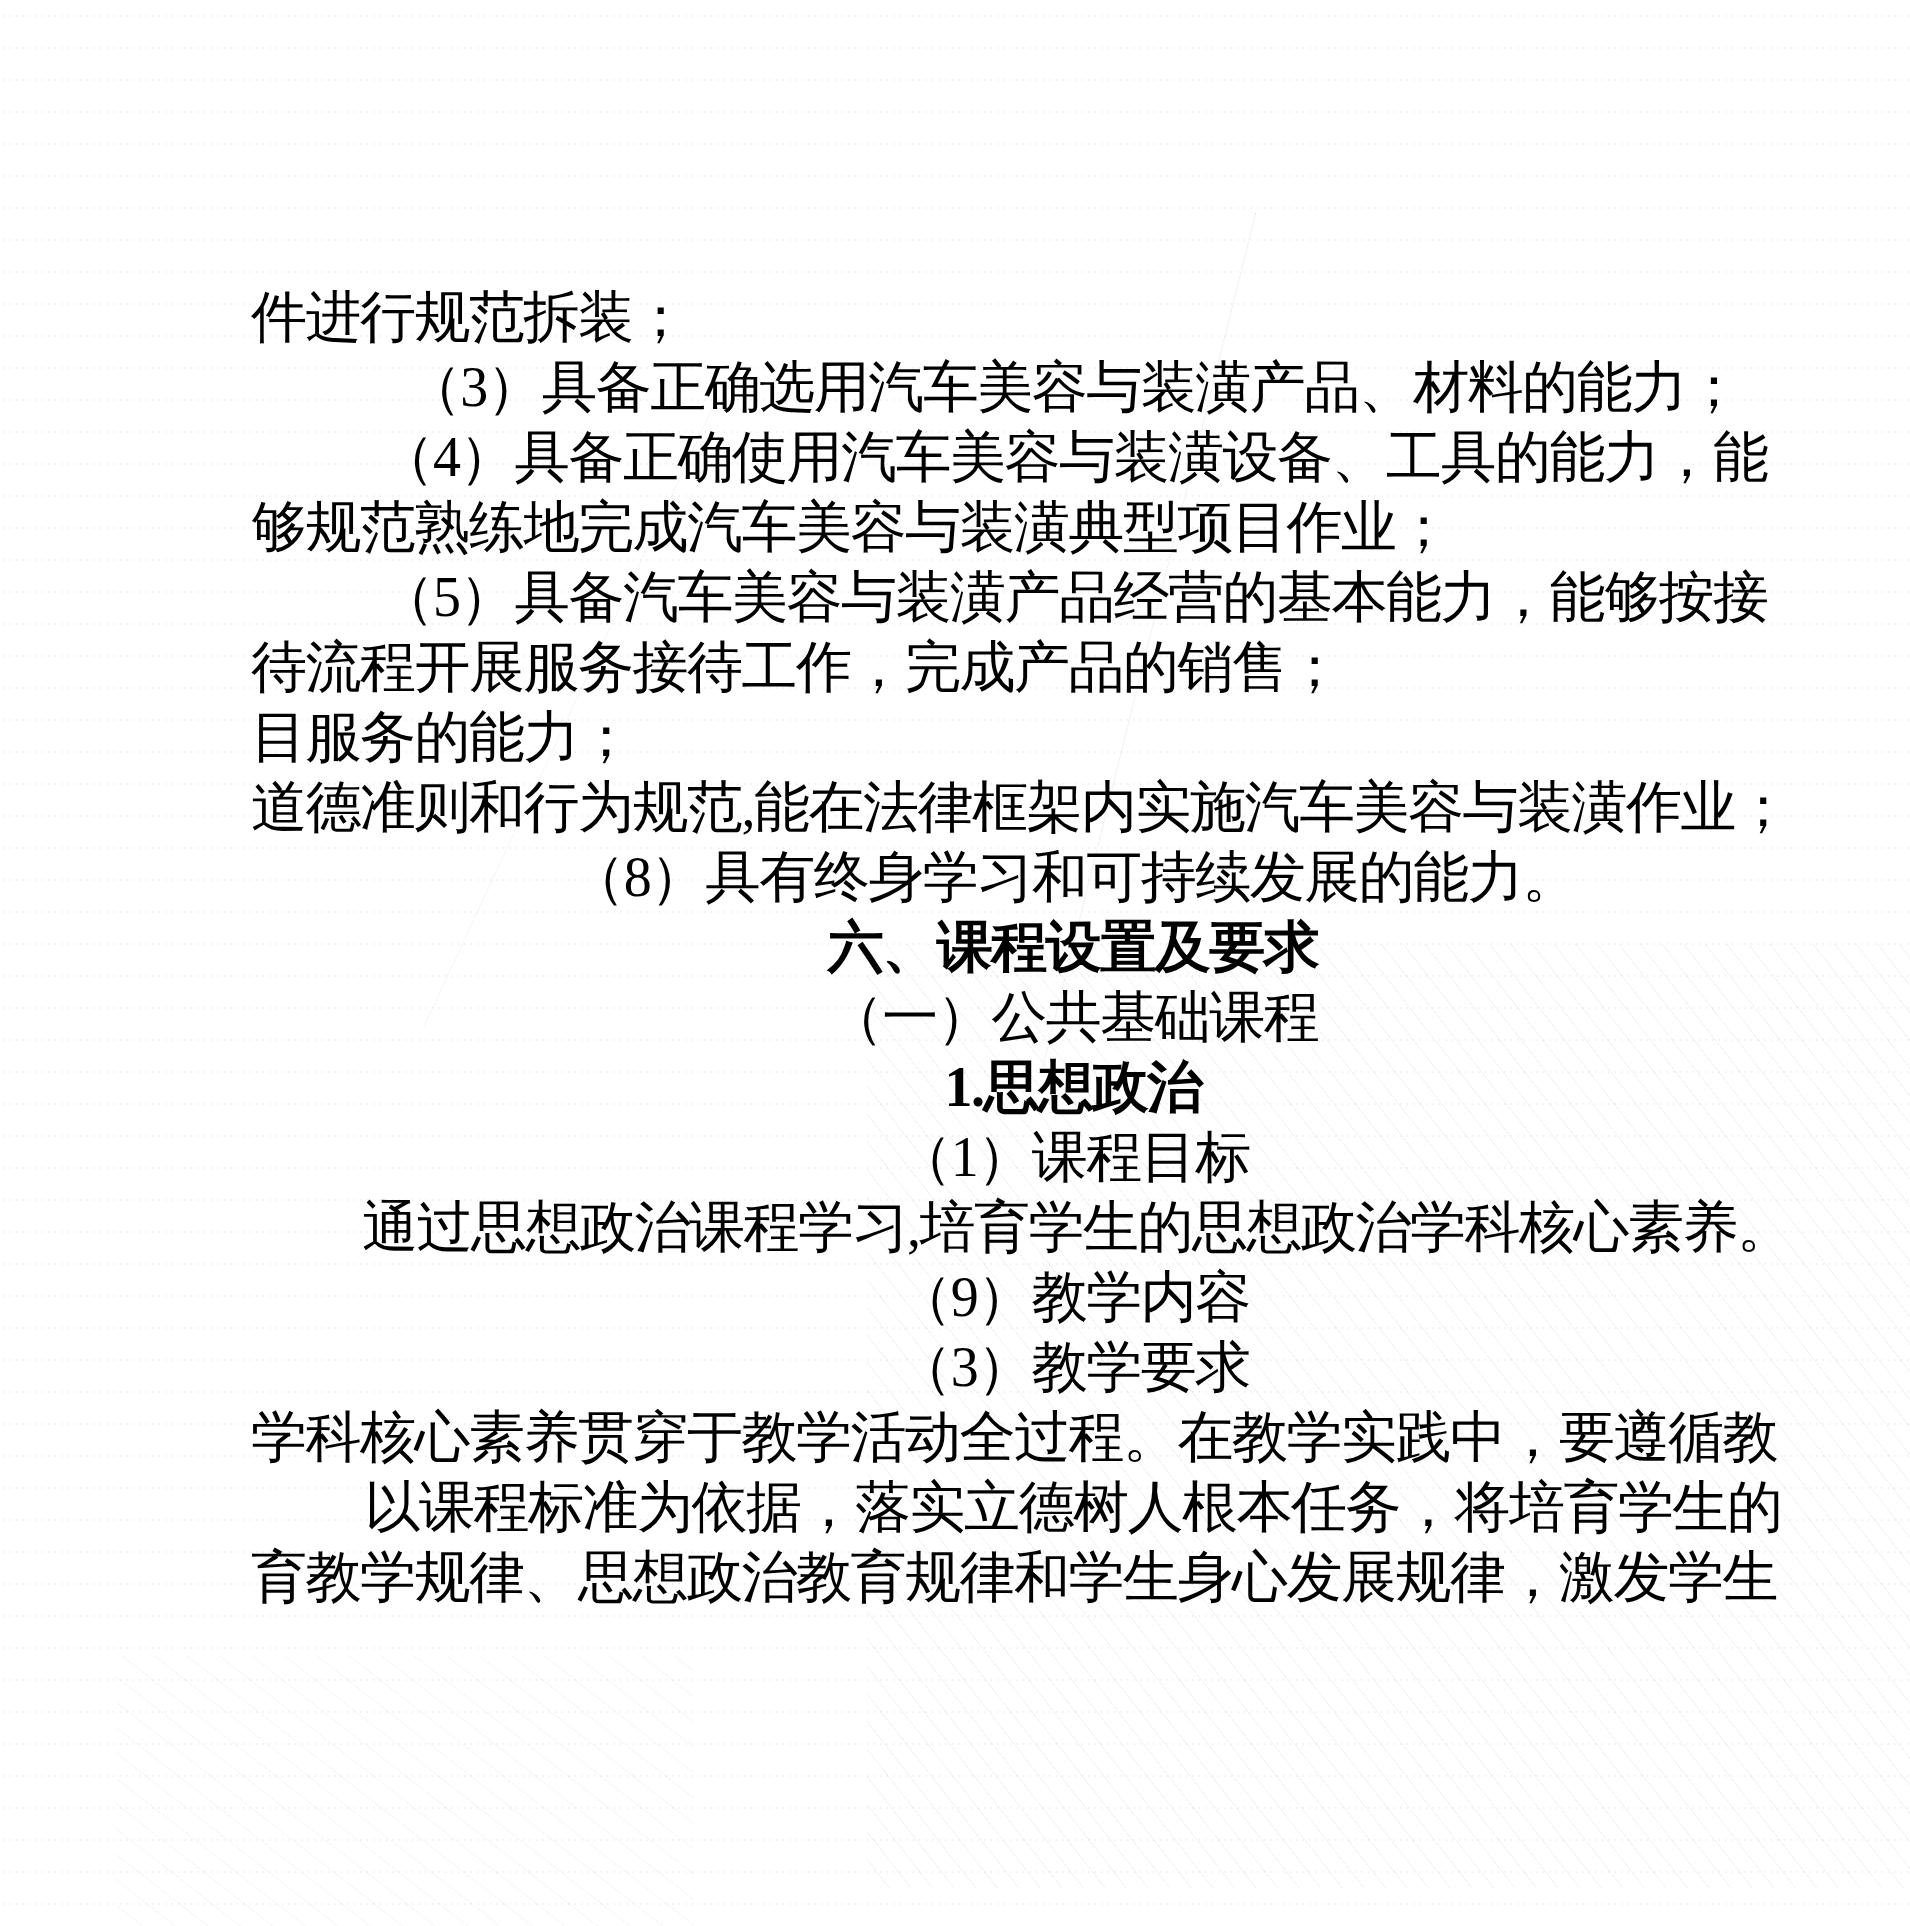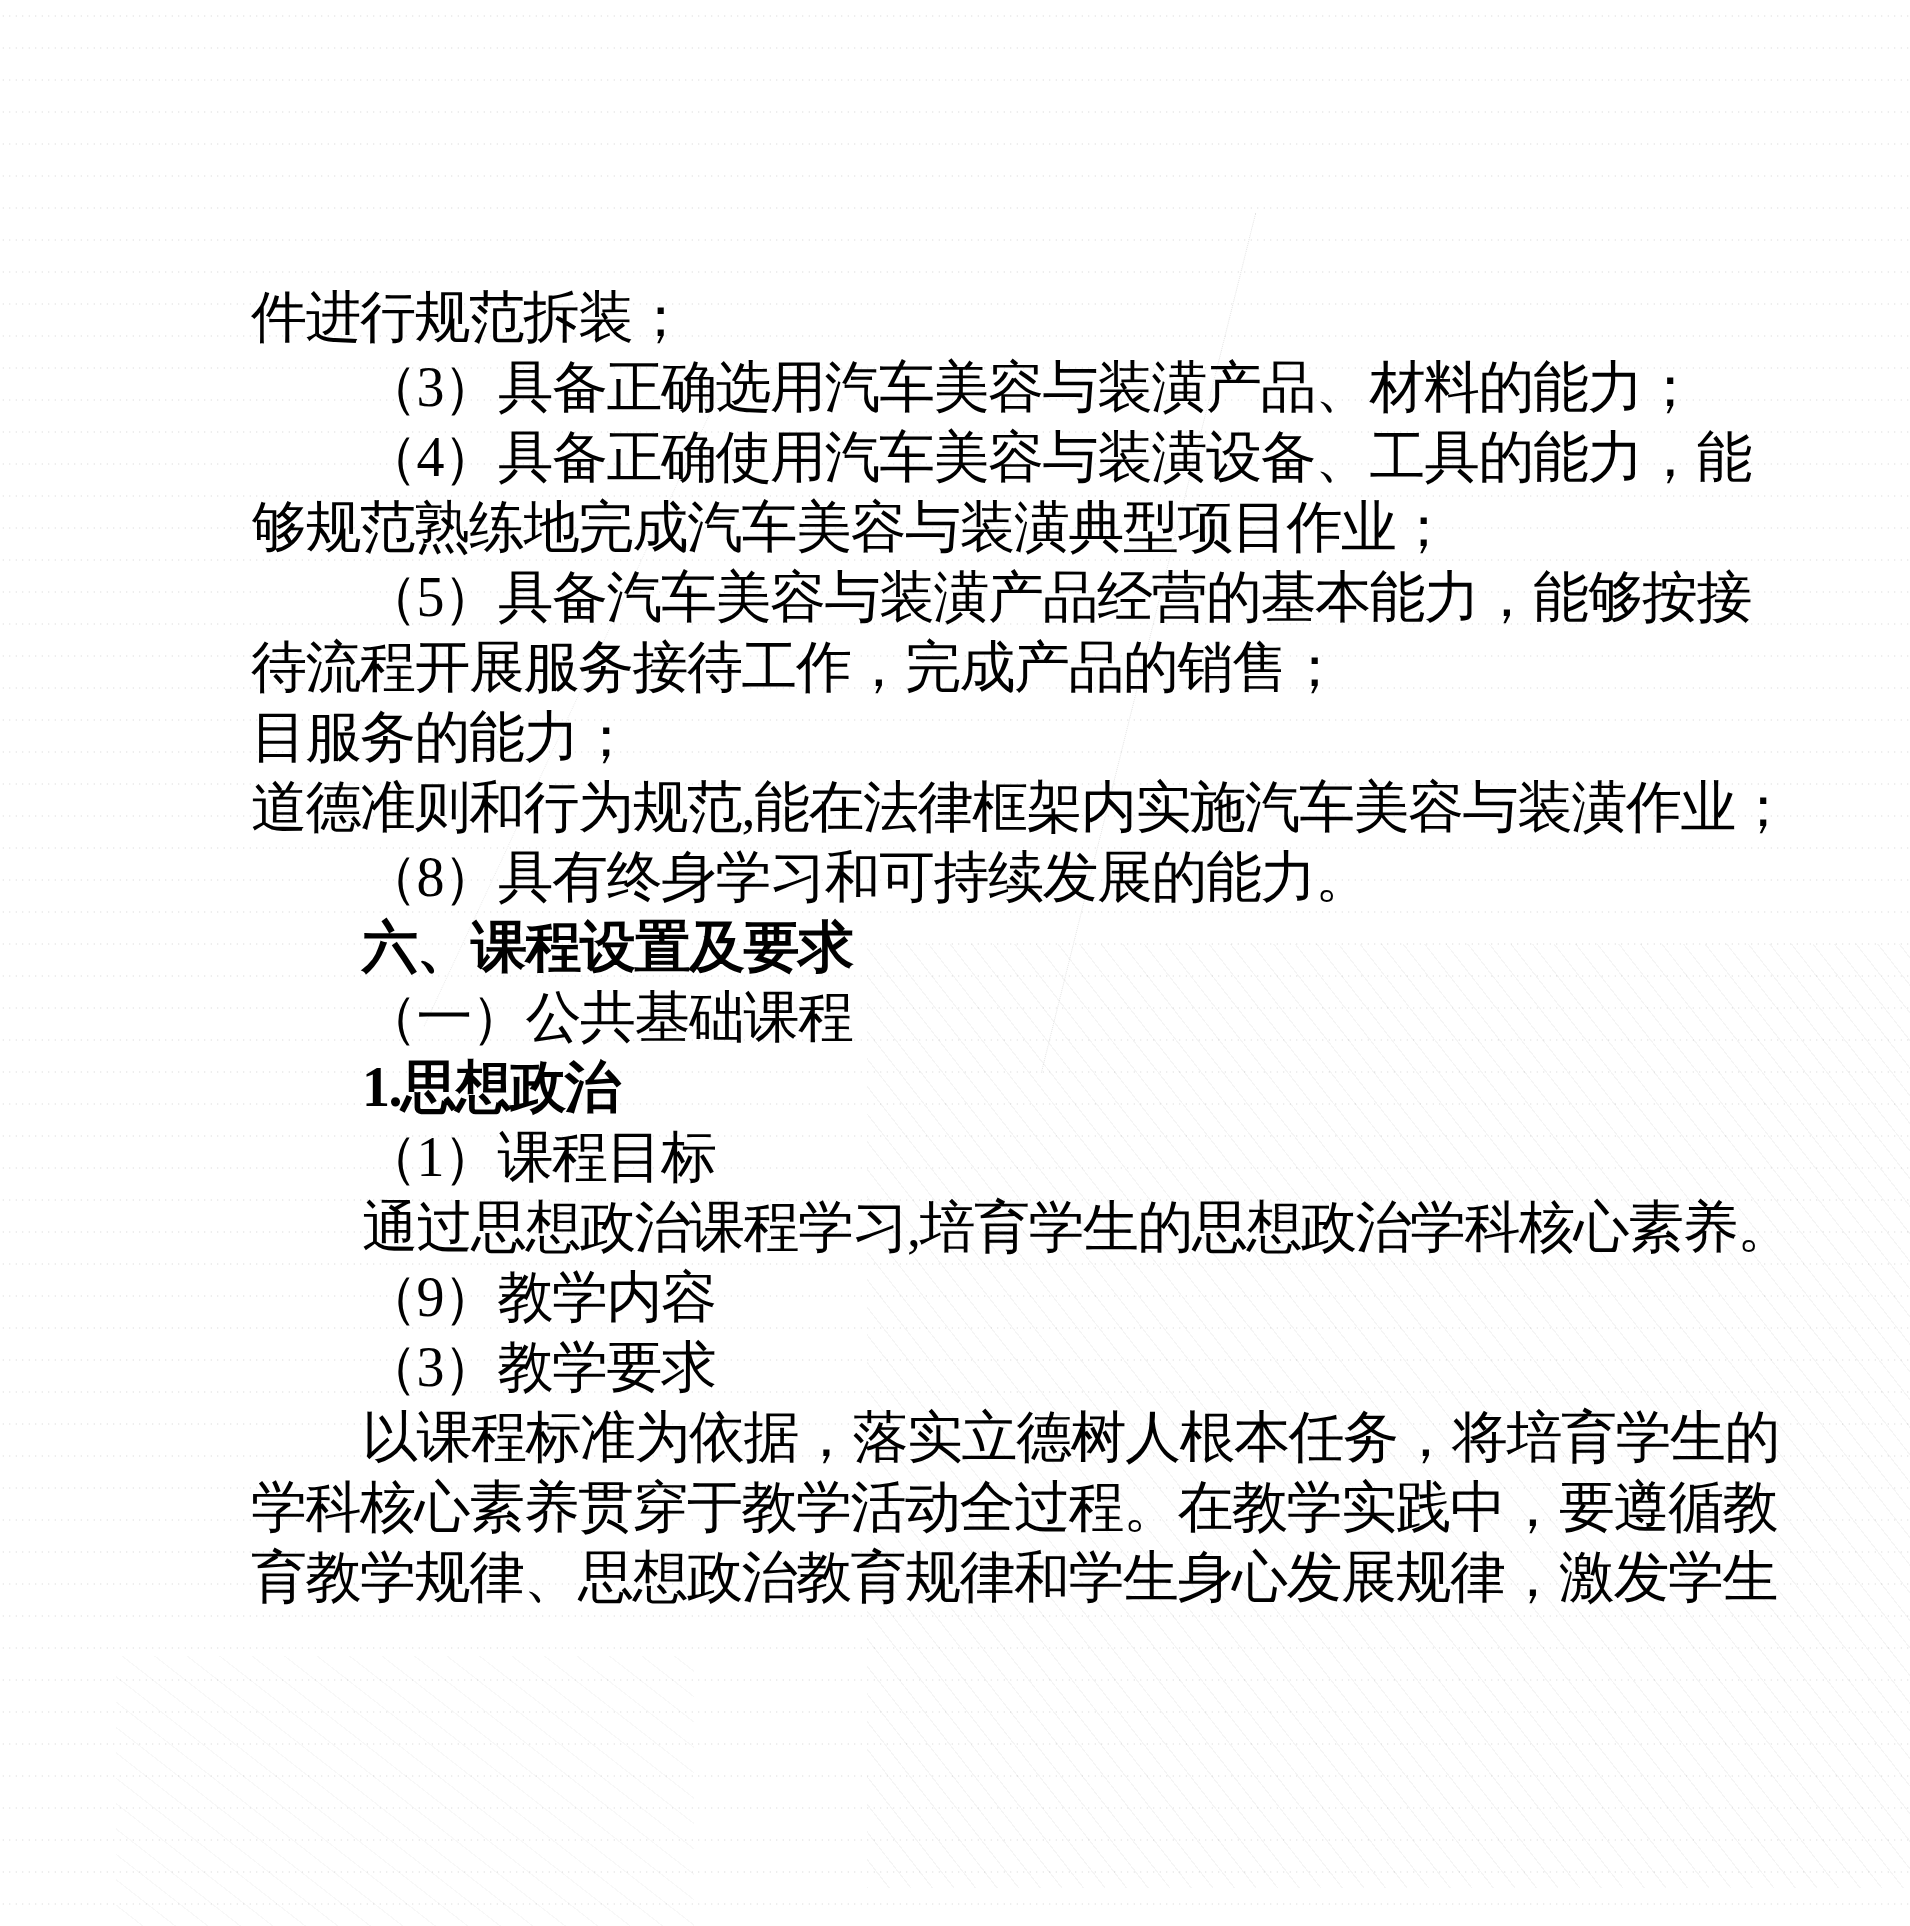--- a/index.html
+++ b/index.html
@@ -35,21 +35,21 @@
     border-left:1.2px dotted #d2d2d2;transform:rotate(14deg);opacity:.6;}
   .ghost-d{left:570px;top:366px;width:1.5px;height:693px;
     border-left:1.2px dotted #d8d8d8;transform:rotate(25deg);opacity:.5;}
 
   .text-block{
     position:absolute;left:251px;top:282px;width:1533px;
     font-size:56px;line-height:70px;
     letter-spacing:-1.5px;
   }
   .line{height:70px;white-space:nowrap;}
-  .ind{padding-left:111px;}
+  .ind{padding-left:111px;text-align:center;}
   .b{font-weight:700;}
 </style>
 </head>
 <body>
 
 <div class="page">
 
   <div class="dot-rows"></div>
 
   <div class="hatch-right"></div>
@@ -68,20 +68,20 @@
     <div class="line">目服务的能力；</div>
     <div class="line">道德准则和行为规范,能在法律框架内实施汽车美容与装潢作业；</div>
     <div class="line ind">（8）具有终身学习和可持续发展的能力。</div>
     <div class="line ind b">六、课程设置及要求</div>
     <div class="line ind">（一）公共基础课程</div>
     <div class="line ind b">1.思想政治</div>
     <div class="line ind">（1）课程目标</div>
     <div class="line ind">通过思想政治课程学习,培育学生的思想政治学科核心素养。</div>
     <div class="line ind">（9）教学内容</div>
     <div class="line ind">（3）教学要求</div>
+    <div class="line">学科核心素养贯穿于教学活动全过程。在教学实践中，要遵循教</div>
     <div class="line ind">以课程标准为依据，落实立德树人根本任务，将培育学生的</div>
-    <div class="line">学科核心素养贯穿于教学活动全过程。在教学实践中，要遵循教</div>
     <div class="line">育教学规律、思想政治教育规律和学生身心发展规律，激发学生</div>
 
   </div>
 
 </div>
 
 
 </body></html>

